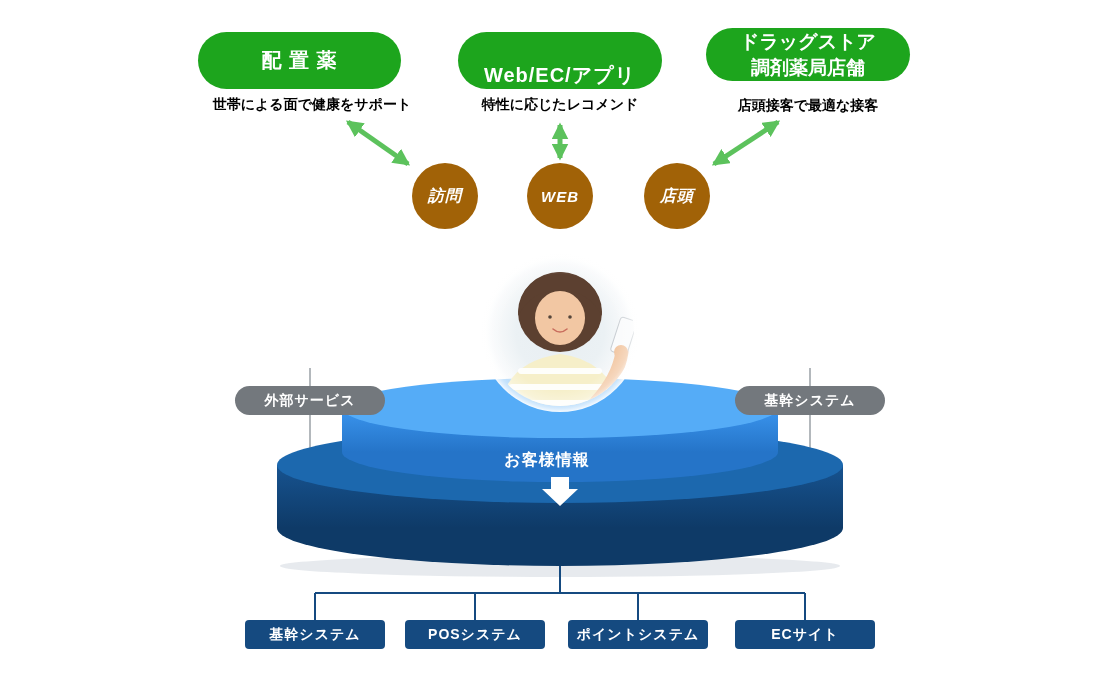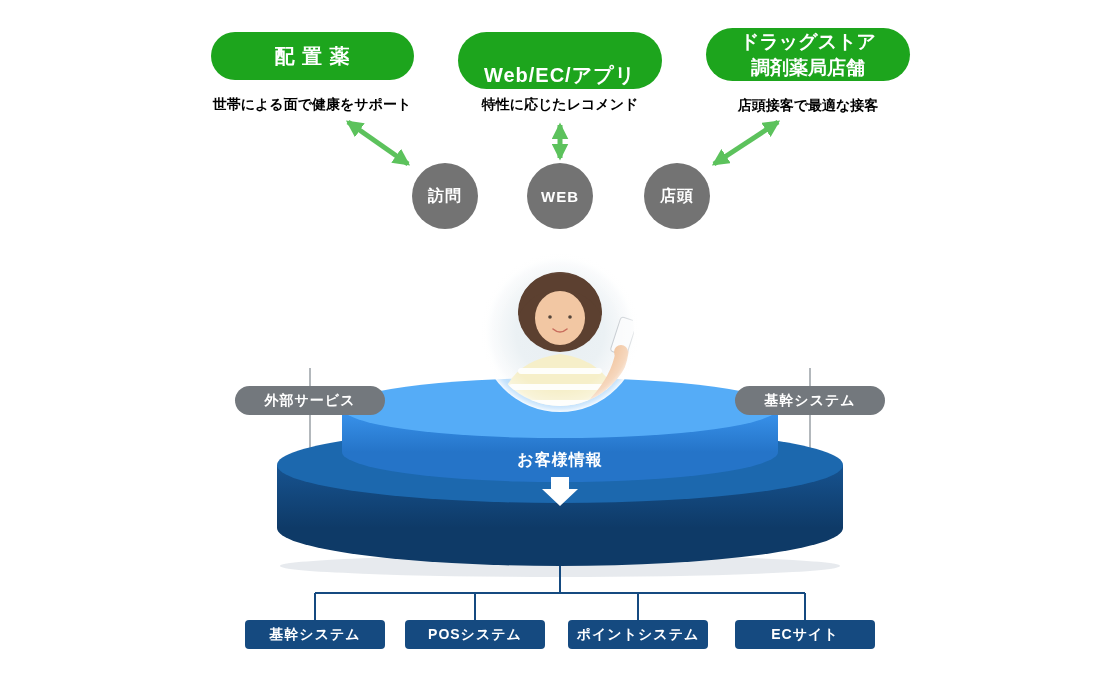--- a/index.html
+++ b/index.html
@@ -11,22 +11,22 @@
   .pill{
     position:absolute;background:#1da51d;border-radius:33px;color:#fff;font-weight:bold;
     display:flex;flex-direction:column;align-items:center;justify-content:center;text-align:center;
   }
   .pill .l1{font-size:20px;letter-spacing:1px;}
   .pill .l2{font-size:19px;line-height:1.35;}
   .subtitle{
     position:absolute;color:#000000;font-weight:bold;font-size:14px;text-align:center;
   }
   .tp-circle{
-    position:absolute;width:66px;height:66px;border-radius:50%;background:#737373;color:#fff;
-    font-weight:bold;font-size:16px;display:flex;align-items:center;justify-content:center;letter-spacing:1px;
+    position:absolute;width:66px;height:66px;border-radius:50%;background:#a16207;color:#fff;
+    font-weight:bold;font-size:16px;display:flex;align-items:center;justify-content:center;letter-spacing:1px;font-style:italic;
   }
   .gray-pill{
     position:absolute;width:150px;height:29px;border-radius:15px;background:#73787d;color:#fff;
     font-size:14px;font-weight:bold;display:flex;align-items:center;justify-content:center;letter-spacing:1px;margin-top:48px;
   }
   .cyl-label{
     position:absolute;color:#fff;font-weight:bold;text-align:center;letter-spacing:1px;
   }
   .sys-box{
     position:absolute;top:620px;width:140px;height:29px;background:#154a80;border-radius:4px;color:#fff;
@@ -120,21 +120,21 @@
     <g stroke="#154a80" stroke-width="2" fill="none">
       <line x1="560" y1="566" x2="560" y2="593"></line>
       <line x1="315" y1="593" x2="805" y2="593"></line>
       <line x1="315" y1="593" x2="315" y2="621"></line>
       <line x1="475" y1="593" x2="475" y2="621"></line>
       <line x1="638" y1="593" x2="638" y2="621"></line>
       <line x1="805" y1="593" x2="805" y2="621"></line>
     </g>
   </svg>
 
-  <div class="pill" style="left:211px;top:32px;width:203px;height:48px;">
+  <div class="pill" style="left:198px;top:32px;width:203px;height:57px;">
     <span class="l1">配 置 薬</span>
   </div>
   <div class="pill" style="left:458px;top:32px;width:204px;height:57px;justify-content:flex-end;">
     <span class="l1">Web/EC/アプリ</span>
   </div>
   <div class="pill" style="left:706px;top:28px;width:204px;height:53px;">
     <span class="l2">ドラッグストア</span>
     <span class="l2">調剤薬局店舗</span>
   </div>
 
@@ -142,20 +142,20 @@
   <div class="subtitle" style="left:430px;top:96px;width:260px;">特性に応じたレコメンド</div>
   <div class="subtitle" style="left:678px;top:97px;width:260px;">店頭接客で最適な接客</div>
 
   <div class="tp-circle" style="left:412px;top:163px;">訪問</div>
   <div class="tp-circle" style="left:644px;top:163px;">店頭</div>
   <div class="tp-circle" style="left:527px;top:163px;font-size:15px;">WEB</div>
 
   <div class="gray-pill" style="left:235px;top:338px;">外部サービス</div>
   <div class="gray-pill" style="left:735px;top:338px;">基幹システム</div>
 
-  <div class="cyl-label" style="left:460px;top:450px;width:200px;font-size:16px;">お客様情報</div>
+  <div class="cyl-label" style="left:447px;top:450px;width:200px;font-size:16px;">お客様情報</div>
 
   <div class="sys-box" style="left:245px;">基幹システム</div>
   <div class="sys-box" style="left:405px;">POSシステム</div>
   <div class="sys-box" style="left:568px;">ポイントシステム</div>
   <div class="sys-box" style="left:735px;">ECサイト</div>
 
 </div>
 
 </body></html>

